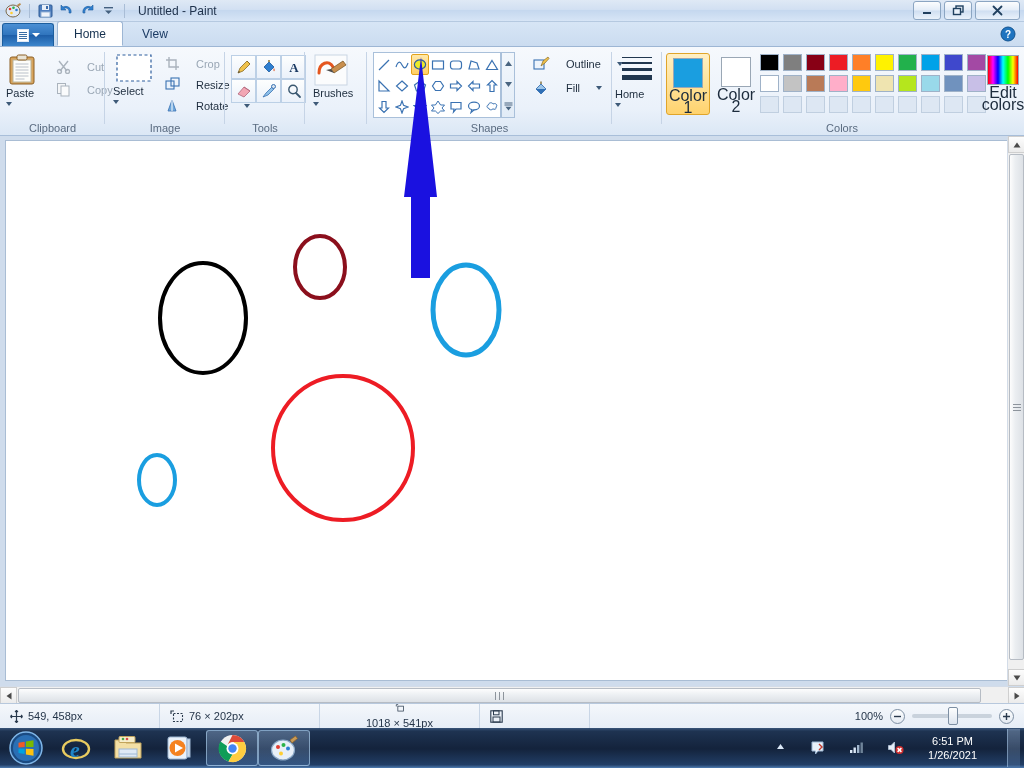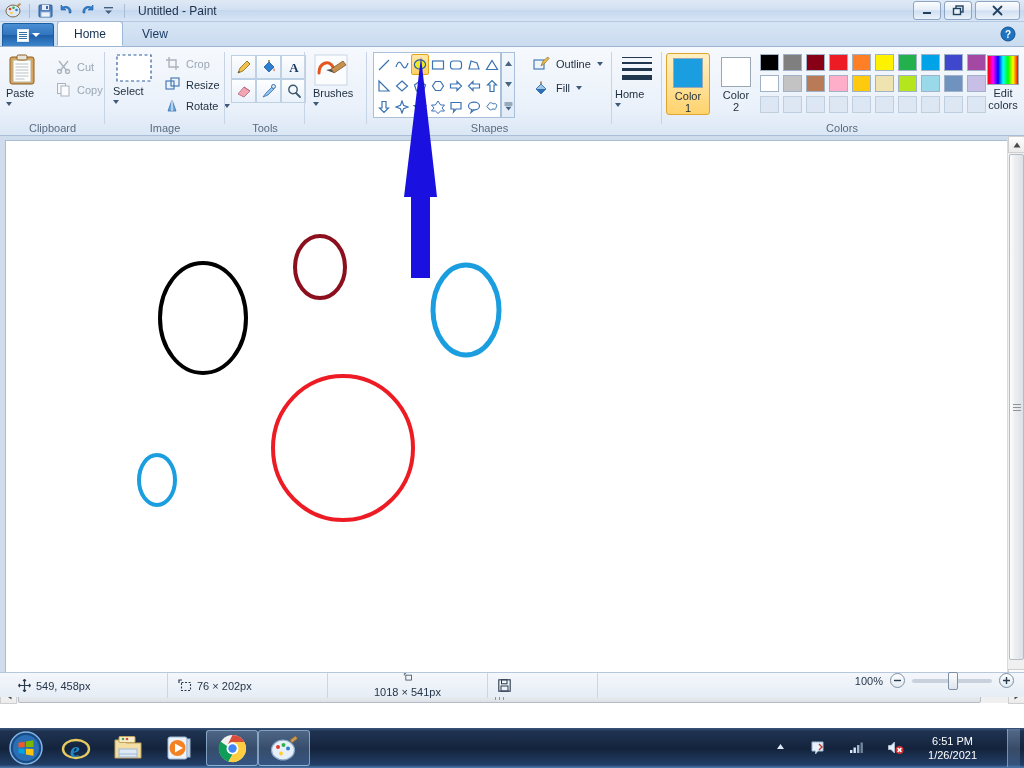--- a/index.html
+++ b/index.html
@@ -74,21 +74,21 @@
   }
   .group-div { position: absolute; top: 5px; width: 1px; height: 72px; background: #c6d4e6; }
 
   .btn-big {
     display: flex; flex-direction: column; justify-content: flex-start;
     color: #1d2c3d; font-size: 11px;
   }
   .cap { color: #1d2c3d; font-size: 11px; line-height: 12px; }
   .cap.dim { color: #9aa7b5; }
   .caret-d { width: 0; height: 0; border-left: 3.5px solid transparent; border-right: 3.5px solid transparent; border-top: 4px solid #3e5a78; }
-  .row-item { display: flex; align-items: center; gap: 6px; }
+  .row-item { display: flex; align-items: center; gap: 16px; }
 
   
   .toolgrid { display: grid; grid-template-columns: repeat(3, 25px); grid-auto-rows: 24px; }
   .toolcell {
     width: 25px; height: 24px; display: flex; align-items: center; justify-content: center;
     border: 1px solid #bcd0e6; background: linear-gradient(to bottom,#fdfefe,#eaf1fa);
   }
 
   
   .shapes-box {
@@ -108,21 +108,21 @@
   }
   .gal-scroll div { height: 22px; display: flex; align-items: center; justify-content: center; width: 100%; }
 
   
   .sizebars { display: flex; flex-direction: column; gap: 4px; align-items: center; }
   .sizebars i { display: block; background: #21374f; width: 30px; }
 
   
   .colorbtn {
     width: 44px; height: 62px; display: flex; flex-direction: column; align-items: center;
-    justify-content: flex-start; padding-top: 4px; font-size: 11px; color: #1d2c3d; line-height: 12px;
+    justify-content: flex-start; padding-top: 4px; font-size: 16px; color: #1d2c3d; line-height: 12px;
   }
   .colorbtn.active {
     background: linear-gradient(to bottom, #fff0c4, #ffd36e);
     border: 1px solid #e0a52a; border-radius: 3px;
   }
   .swatch-big { width: 30px; height: 30px; border: 1px solid #9aa7b5; margin-bottom: 2px; }
 
   
   .palette { display: grid; grid-template-columns: repeat(10, 21px); grid-auto-rows: 19px; gap: 2px; }
   .sw { width: 19px; height: 17px; border: 1px solid #9fb2c8; }
@@ -155,24 +155,24 @@
   .hsb { position: absolute; left: 0; bottom: 0; width: 1008px; height: 17px; background: #f0f0f0; border-top: 1px solid #d3dce8; }
   .hsb .thumb {
     position: absolute; left: 18px; top: 1px; width: 963px; height: 15px;
     background: linear-gradient(to bottom,#fdfdfd,#eef1f4 40%,#dde1e6);
     border: 1px solid #b6bcc4; border-radius: 2px;
     display: flex; align-items: center; justify-content: center;
   }
 
   
   .statusbar {
-    position: absolute; left: 0; top: 672px; width: 1024px; height: 25px;
+    position: absolute; left: 0; top: 703px; width: 1024px; height: 25px;
     background: linear-gradient(to bottom, #f4f7fb, #e6edf6);
     border-top: 1px solid #b7c8dd;
-    display: flex; align-items: flex-start; font-size: 11px; color: #253549; padding-left: 8px;
+    display: flex; align-items: center; font-size: 11px; color: #253549;
   }
   .st-cell { height: 25px; display: flex; align-items: center; gap: 5px; padding: 0 10px;
              border-right: 1px solid #c9d6e6; }
   .zoomarea { margin-left: auto; display: flex; align-items: center; gap: 7px; padding-right: 10px; }
   .zcircle { width: 15px; height: 15px; border: 1px solid #7d8fa3; border-radius: 50%;
              display: flex; align-items: center; justify-content: center;
              background: linear-gradient(to bottom,#fdfefe,#e4ebf3); }
   .ztrack { position: relative; width: 80px; height: 4px; background: #c9d2dc; border-radius: 2px; }
   .zthumb { position: absolute; left: 36px; top: -7px; width: 10px; height: 18px;
             background: linear-gradient(to bottom,#fdfefe,#dde5ef); border: 1px solid #7d8fa3; border-radius: 2px; }

